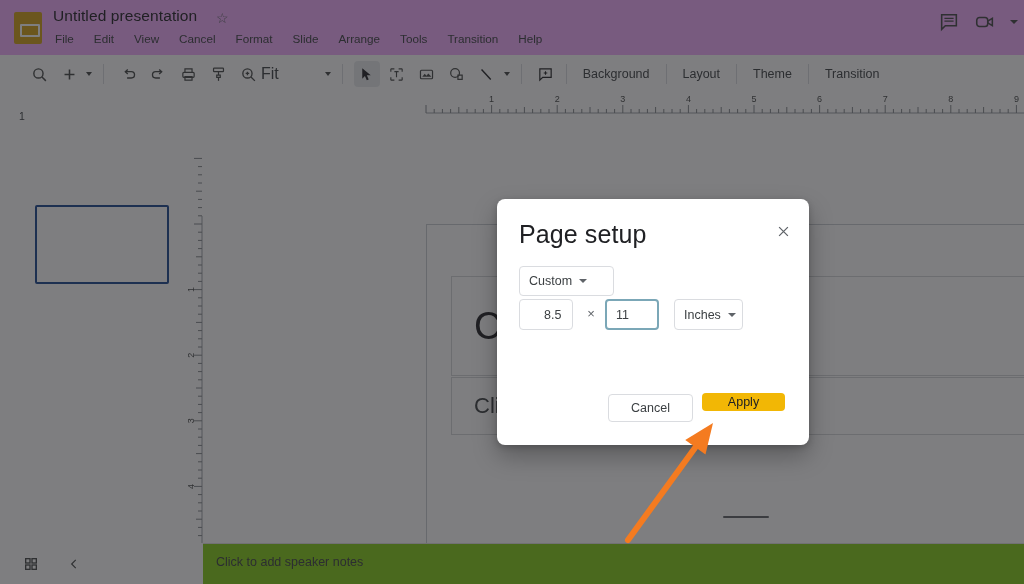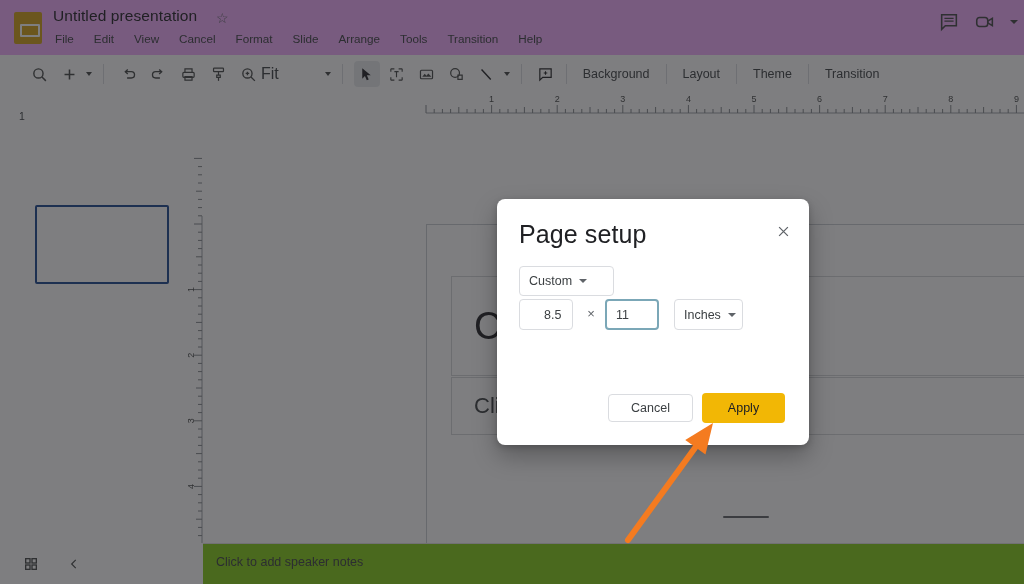--- a/index.html
+++ b/index.html
@@ -369,21 +369,21 @@
     border-radius: 4px;
     display: flex;
     align-items: center;
     justify-content: center;
     font-size: 12.5px;
     color: #3c4043;
   }
   .btn-apply {
     position: absolute;
     left: 205px; top: 194px;
-    width: 83px; height: 30px;
+    width: 83px; height: 18px;
     background: #f2b705;
     border-radius: 4px;
     display: flex;
     align-items: center;
     justify-content: center;
     font-size: 12.5px;
     color: #202124;
   }
 
   

